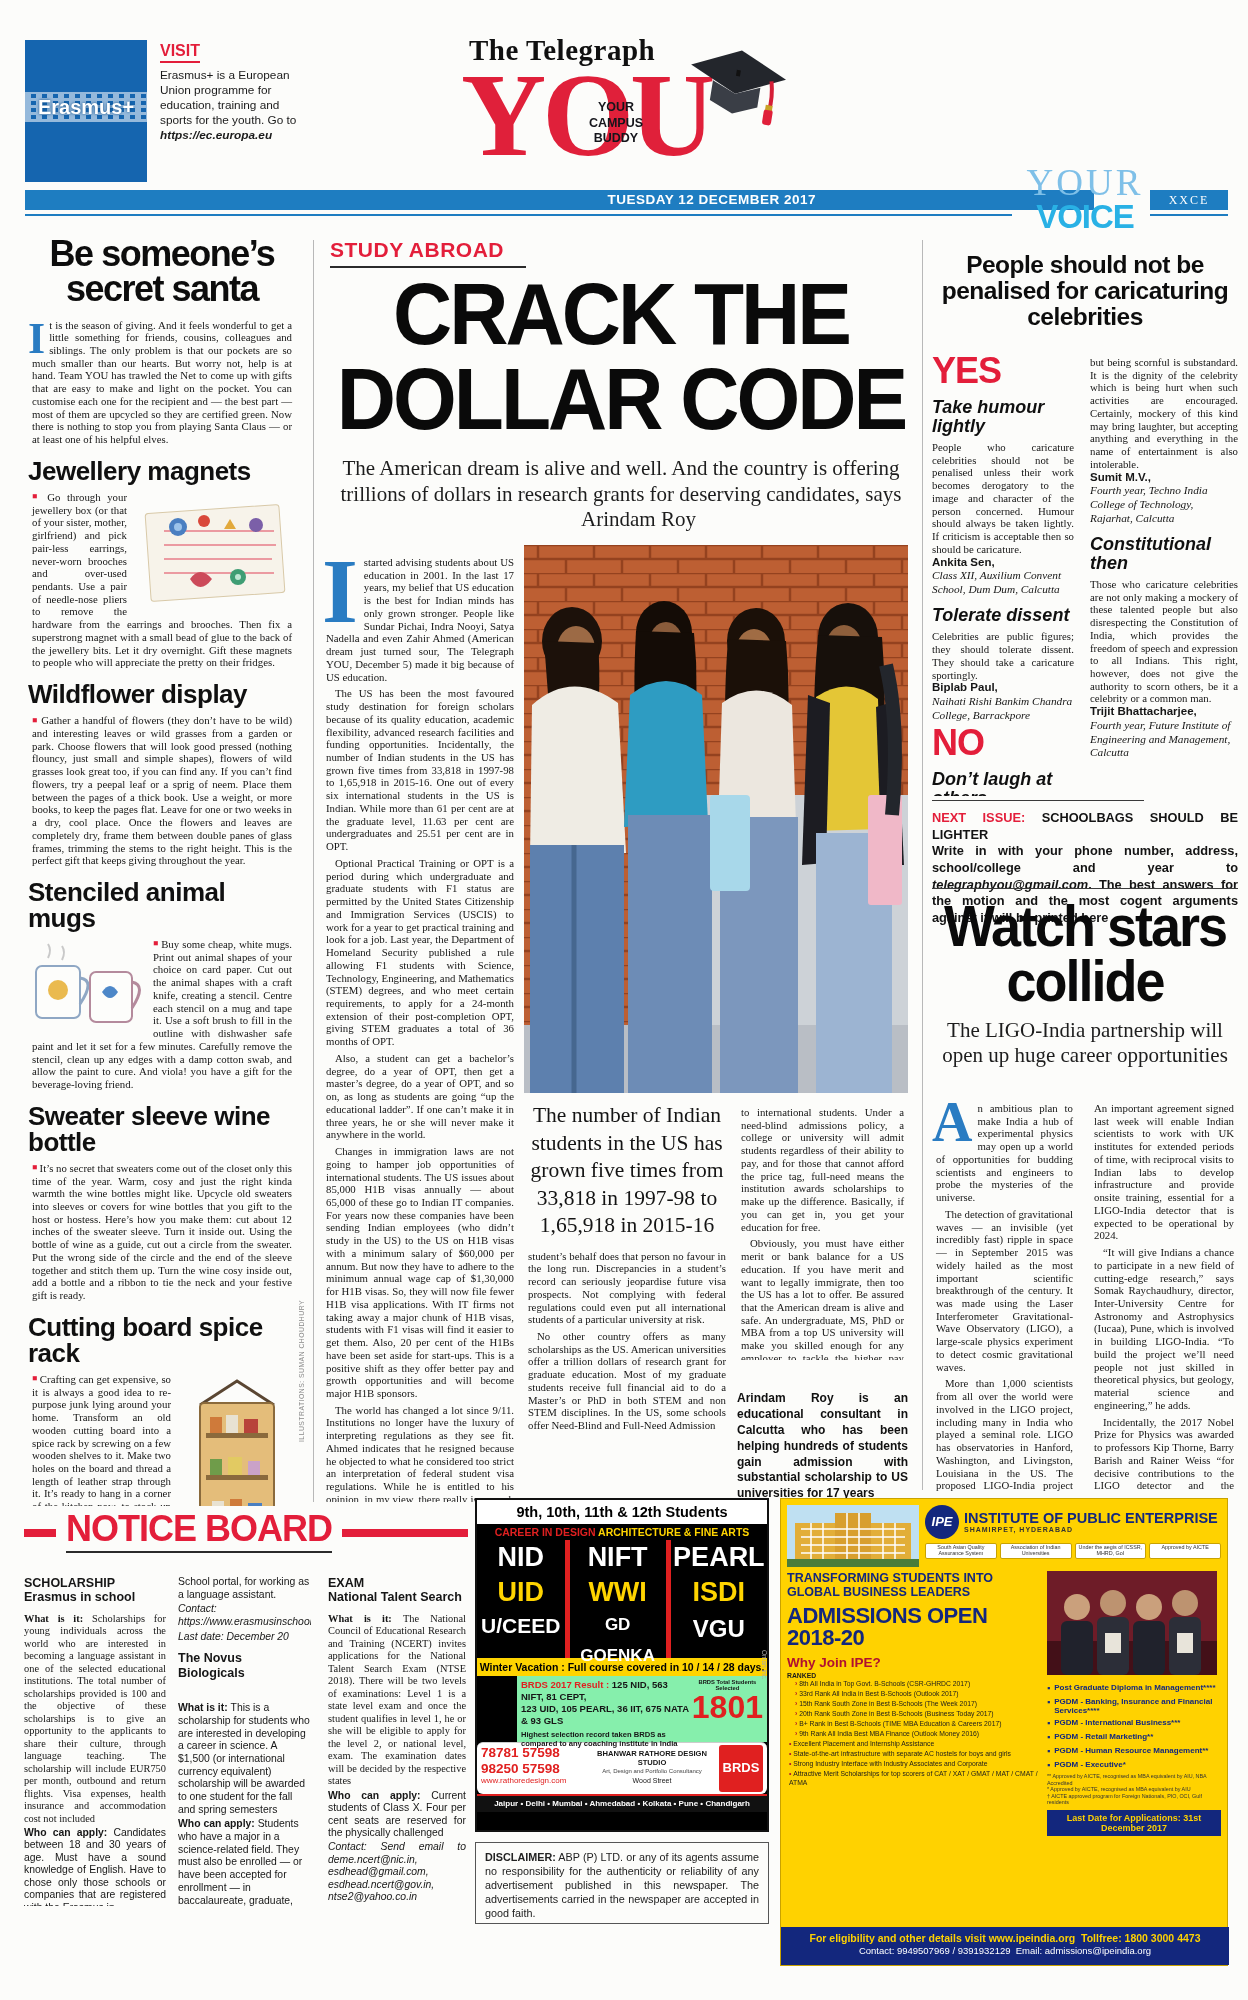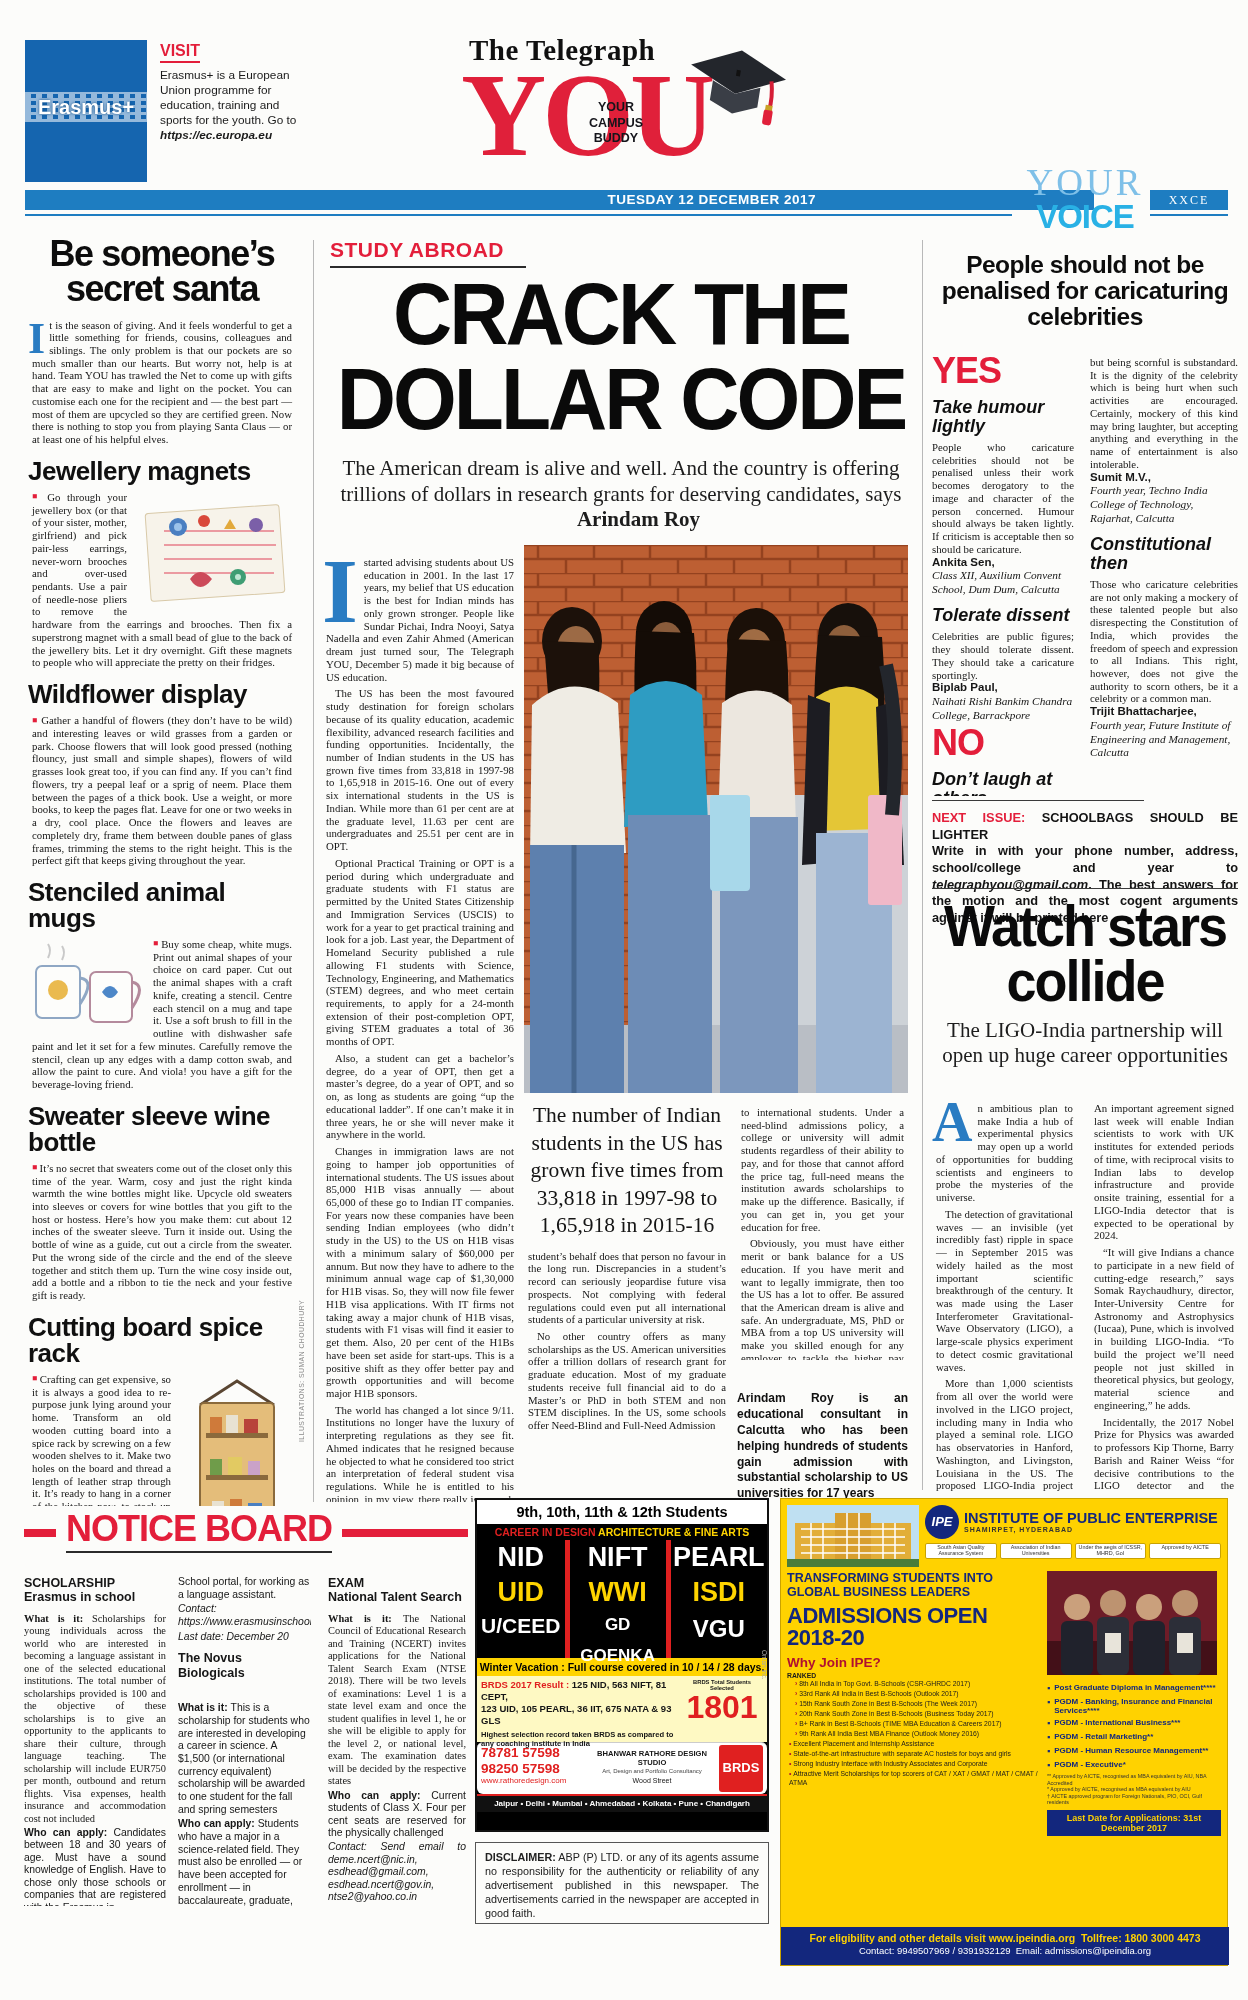--- a/index.html
+++ b/index.html
@@ -167,21 +167,21 @@
   <div class="abs" style="left:330px;top:238px;width:196px;border-bottom:2px solid #2b2b2b;padding-bottom:4px;">
     <span class="sans" style="font-weight:bold;font-size:21px;color:#e31e3a;letter-spacing:.5px;">STUDY ABROAD</span>
   </div>
 
   <div class="abs sans" style="left:322px;top:272px;width:598px;text-align:center;font-weight:bold;font-size:82px;line-height:.97;letter-spacing:-3px;color:#0a0a0a;transform:scaleY(1.06);transform-origin:top;">
     <div>CRACK THE</div>
     <div>DOLLAR CODE</div>
   </div>
 
   <div class="abs" style="left:332px;top:456px;width:578px;text-align:center;font-size:21px;line-height:1.22;color:#1d1d1d;">
-    <span>The American dream is alive and well. And the country is offering trillions of dollars in research grants for deserving candidates, says </span><span style="font-weight:bold;margin-left:35px;">Arindam Roy</span>
+    <span>The American dream is alive and well. And the country is offering trillions of dollars in research grants for deserving candidates, says </span><span style="font-weight:normal;margin-left:35px;">Arindam Roy</span>
   </div>
 
   <div class="abs bt clip" style="left:322px;top:552px;width:196px;height:950px;">
     <span class="dropcap dc-lg">I</span>
     <p>started advising students about US education in 2001. In the last 17 years, my belief that US education is the best for Indian minds has only grown stronger. People like Sundar Pichai, Indra Nooyi, Satya Nadella and even Zahir Ahmed (American dream just turned sour, The Telegraph YOU, December 5) made it big because of US education.</p>
     <p>The US has been the most favoured study destination for foreign scholars because of its quality education, academic flexibility, advanced research facilities and funding opportunities. Incidentally, the number of Indian students in the US has grown five times from 33,818 in 1997-98 to 1,65,918 in 2015-16. One out of every six international students in the US is Indian. While more than 61 per cent are at the graduate level, 11.63 per cent are undergraduates and 25.51 per cent are in OPT.</p>
     <p>Optional Practical Training or OPT is a period during which undergraduate and graduate students with F1 status are permitted by the United States Citizenship and Immigration Services (USCIS) to work for a year to get practical training and look for a job. Last year, the Department of Homeland Security published a rule allowing F1 students with Science, Technology, Engineering, and Mathematics (STEM) degrees, and who meet certain requirements, to apply for a 24-month extension of their post-completion OPT, giving STEM graduates a total of 36 months of OPT.</p>
     <p>Also, a student can get a bachelor’s degree, do a year of OPT, then get a master’s degree, do a year of OPT, and so on, as long as students are going “up the educational ladder”. If one can’t make it in three years, he or she will never make it anywhere in the world.</p>
     <p>Changes in immigration laws are not going to hamper job opportunities of international students. The US issues about 85,000 H1B visas annually — about 65,000 of these go to Indian IT companies. For years now these companies have been sending Indian employees (who didn’t study in the US) to the US on H1B visas with a minimum salary of $60,000 per annum. But now they have to adhere to the minimum annual wage cap of $1,30,000 for H1B visas. So, they will now file fewer H1B visa applications. With IT firms not taking away a major chunk of H1B visas, students with F1 visas will find it easier to get them. Also, 20 per cent of the H1Bs have been set aside for start-ups. This is a positive shift as they offer better pay and growth opportunities and will become major H1B sponsors.</p>
     <p>The world has changed a lot since 9/11. Institutions no longer have the luxury of interpreting regulations as they see fit. Ahmed indicates that he resigned because he objected to what he considered too strict an interpretation of federal student visa regulations. While he is entitled to his opinion, in my view, there really is no such thing as strict or non-strict interpretation; you either work within the rules or you don’t. Not following regulations on a</p>
@@ -353,21 +353,21 @@
         <div style="color:#fff;font-size:17px;line-height:1.8;">GD GOENKA</div>
       </div>
       <div style="width:5px;background:#e02020;"></div>
       <div style="flex:1.1;text-align:center;font-weight:bold;">
         <div style="color:#fff;font-size:27px;line-height:1.3;">PEARL</div>
         <div style="color:#ffd400;font-size:27px;line-height:1.3;">ISDI</div>
         <div style="color:#fff;font-size:24px;line-height:1.6;">VGU</div>
       </div>
     </div>
     <div style="background:#ffd400;color:#000;font-weight:bold;font-size:10.5px;text-align:center;line-height:18px;height:18px;">Winter Vacation : Full course covered in 10 / 14 / 28 days.</div>
-    <div style="background:#fef9c3;height:66px;display:flex;padding:3px 4px;box-sizing:border-box;">
+    <div style="background:#86efac;height:66px;display:flex;padding:3px 4px;box-sizing:border-box;margin-left:40px;">
       <div style="width:200px;">
         <div style="font-size:9.5px;font-weight:bold;line-height:1.25;"><span style="color:#e02020;">BRDS 2017 Result :</span><span> 125 NID, 563 NIFT, 81 CEPT,</span></div>
         <div style="font-size:9.5px;font-weight:bold;line-height:1.25;">123 UID, 105 PEARL, 36 IIT, 675 NATA &amp; 93 GLS</div>
         <div style="font-size:7.6px;font-weight:bold;margin-top:3px;line-height:1.2;">Highest selection record taken BRDS as compared to any coaching institute in India</div>
       </div>
       <div style="flex:1;text-align:center;">
         <div style="font-size:5.8px;font-weight:bold;">BRDS Total Students Selected</div>
         <div style="font-size:32px;font-weight:bold;color:#e02020;line-height:1;">1801</div>
       </div>
     </div>

